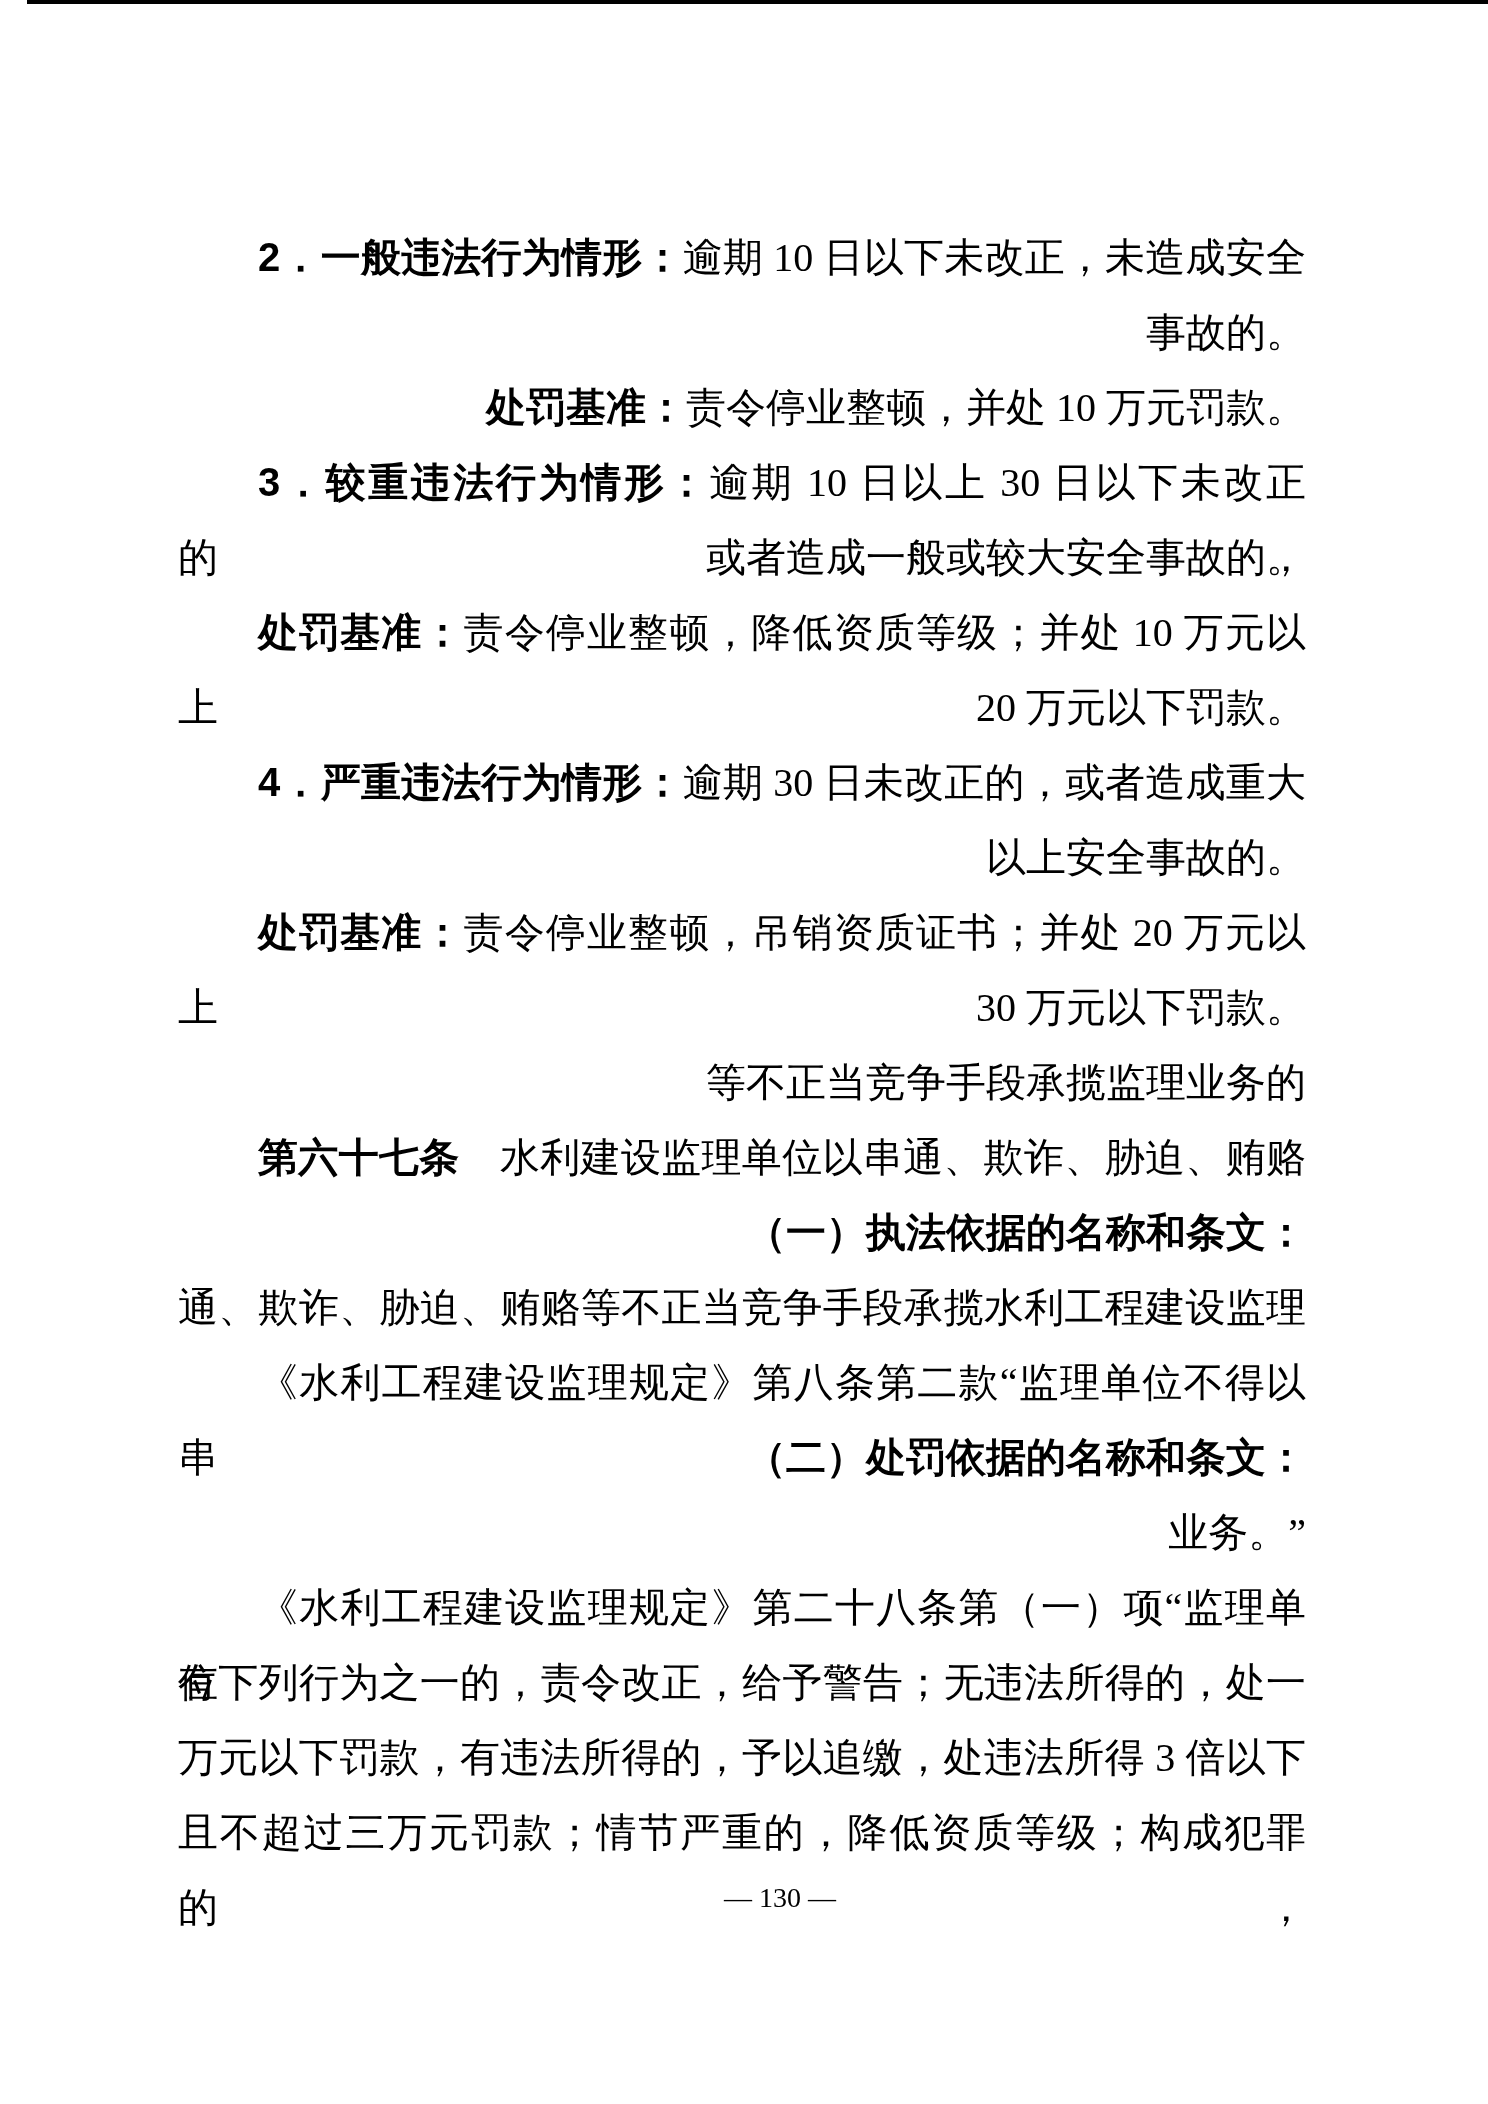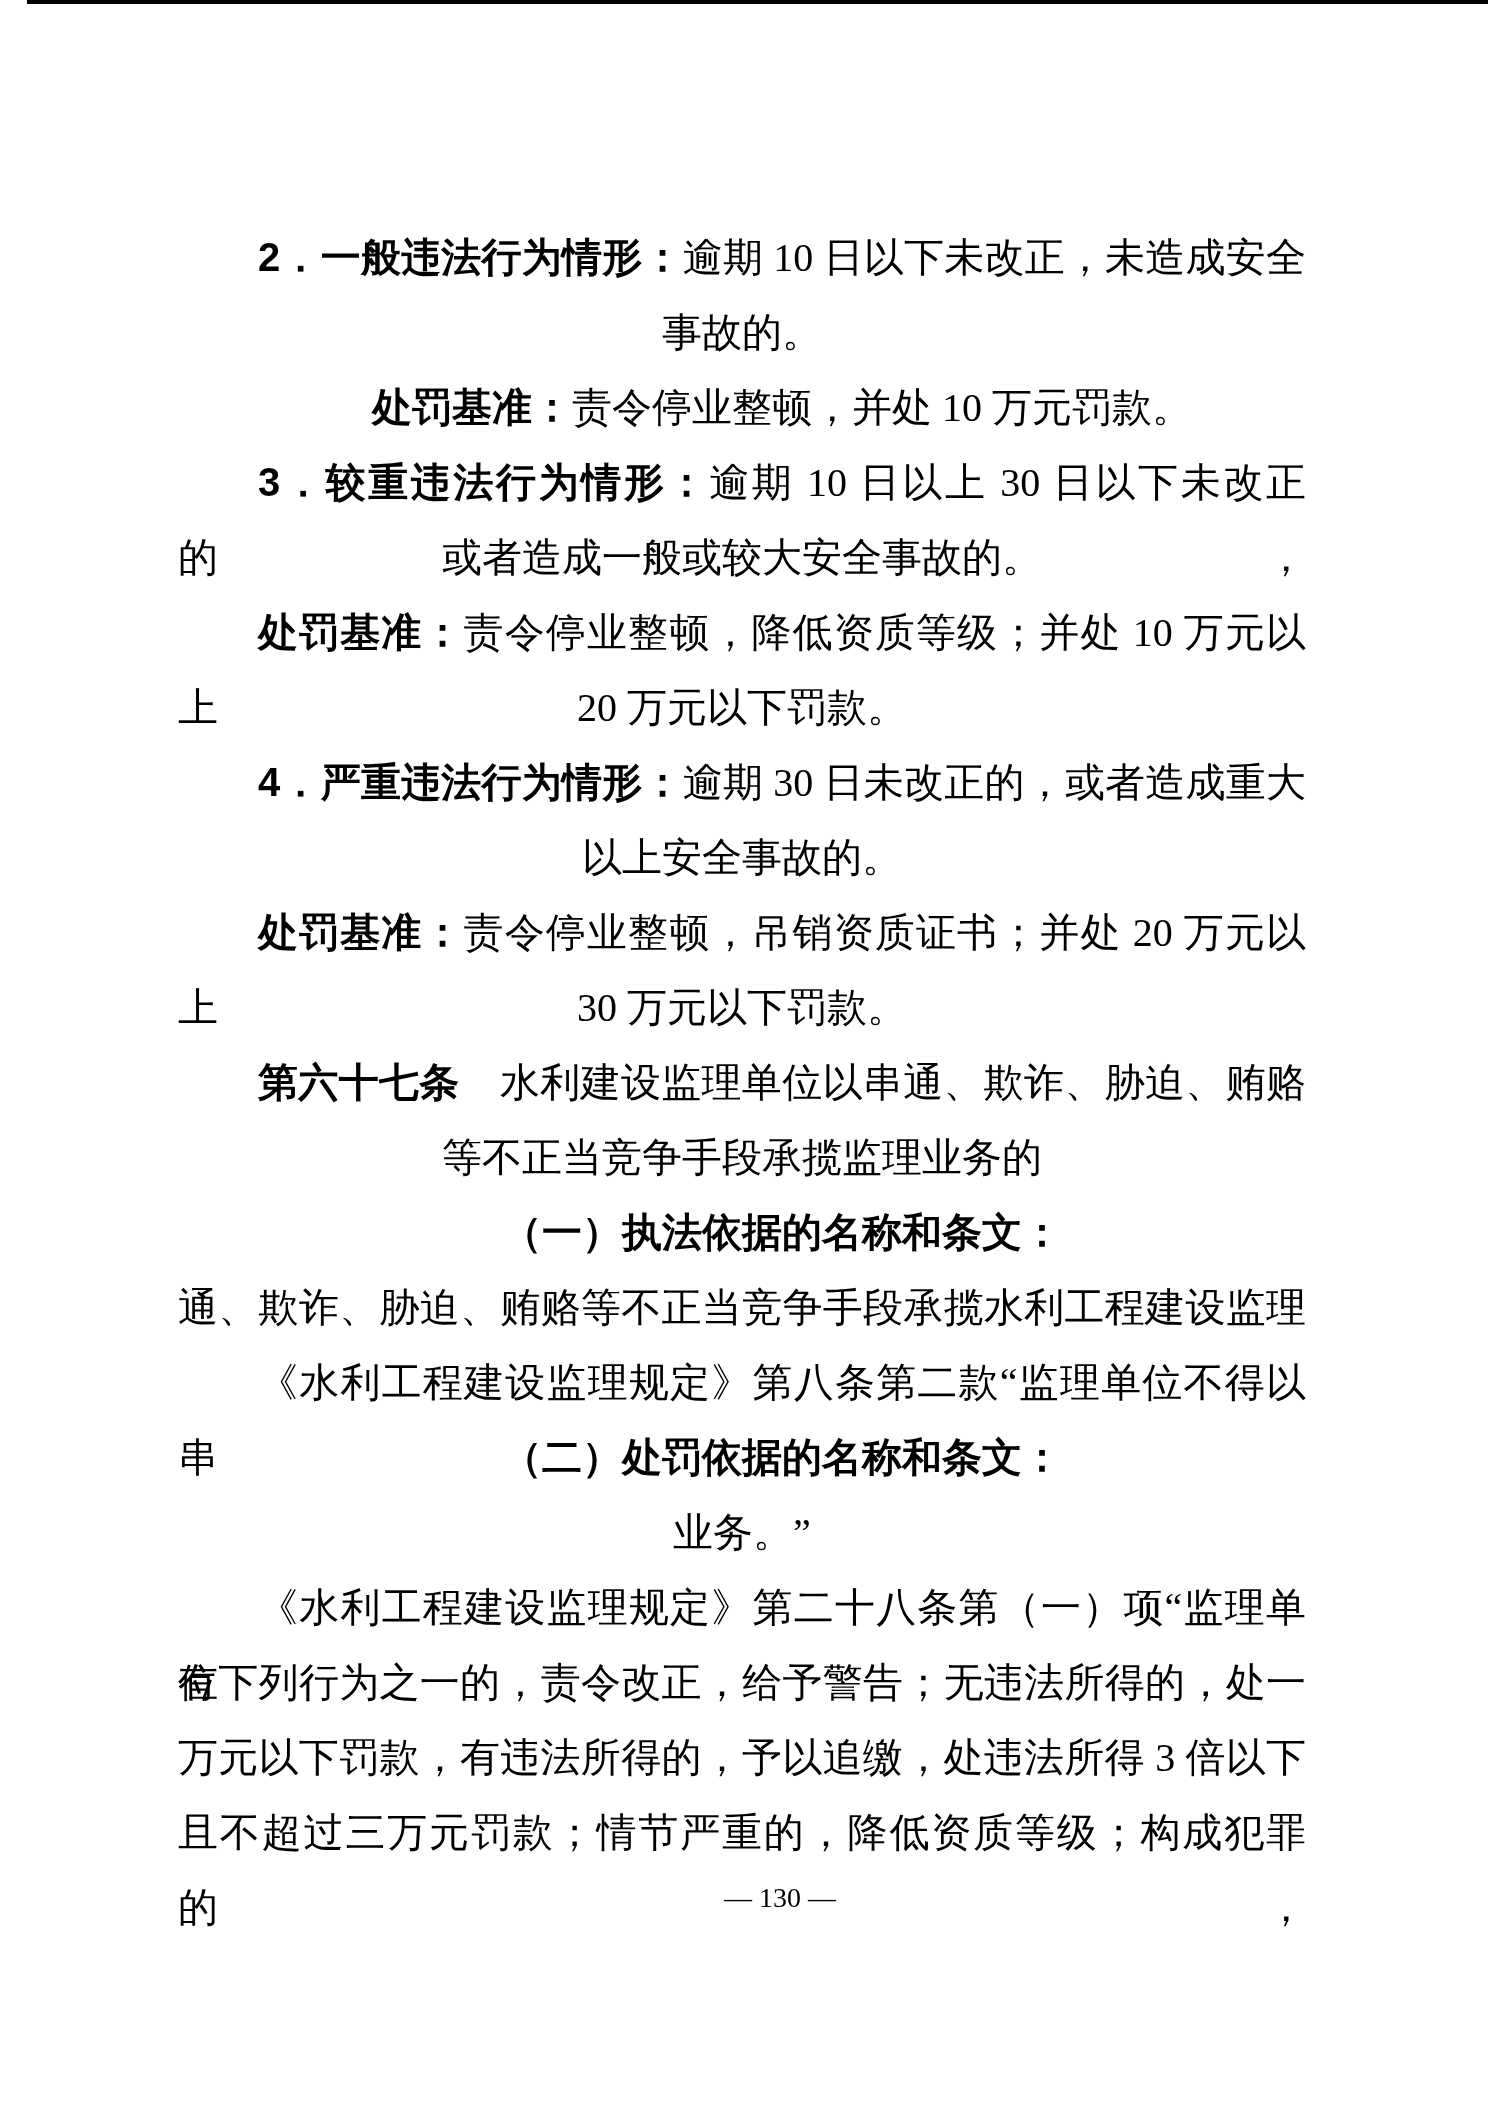--- a/index.html
+++ b/index.html
@@ -36,21 +36,21 @@
   .content {
     position: absolute;
     left: 178px;
     top: 220px;
     width: 1128px;
   }
   .line {
     font-size: 40px;
     line-height: 75px;
     height: 75px;
-    text-align: center;
+    text-align: right;
     white-space: normal;
   }
   .line.indent {
     text-indent: 2em;
   }
   .line.fill {
     text-align: justify;
     text-align-last: justify;
   }
   .bold {
@@ -79,22 +79,22 @@
       <div class="line"><span>事故的。</span></div>
       <div class="line indent"><span class="bold">处罚基准：</span><span>责令停业整顿，并处 10 万元罚款。</span></div>
       <div class="line indent fill"><span class="bold">3．较重违法行为情形：</span><span>逾期 10 日以上 30 日以下未改正的，</span></div>
       <div class="line"><span>或者造成一般或较大安全事故的。</span></div>
       <div class="line indent fill"><span class="bold">处罚基准：</span><span>责令停业整顿，降低资质等级；并处 10 万元以上</span></div>
       <div class="line"><span>20 万元以下罚款。</span></div>
       <div class="line indent fill"><span class="bold">4．严重违法行为情形：</span><span>逾期 30 日未改正的，或者造成重大</span></div>
       <div class="line"><span>以上安全事故的。</span></div>
       <div class="line indent fill"><span class="bold">处罚基准：</span><span>责令停业整顿，吊销资质证书；并处 20 万元以上</span></div>
       <div class="line"><span>30 万元以下罚款。</span></div>
+      <div class="line"><span>等不正当竞争手段承揽监理业务的</span></div>
       <div class="line indent fill"><span class="bold">第六十七条</span><span>　水利建设监理单位以串通、欺诈、胁迫、贿赂</span></div>
-      <div class="line"><span>等不正当竞争手段承揽监理业务的</span></div>
       <div class="line indent"><span class="bold">（一）执法依据的名称和条文：</span></div>
       <div class="line fill"><span>通、欺诈、胁迫、贿赂等不正当竞争手段承揽水利工程建设监理</span></div>
       <div class="line indent fill"><span>《水利工程建设监理规定》第八条第二款“监理单位不得以串</span></div>
       <div class="line indent"><span class="bold">（二）处罚依据的名称和条文：</span></div>
       <div class="line"><span>业务。”</span></div>
       <div class="line indent fill"><span>《水利工程建设监理规定》第二十八条第（一）项“监理单位</span></div>
       <div class="line fill"><span>有下列行为之一的，责令改正，给予警告；无违法所得的，处一</span></div>
       <div class="line fill"><span>万元以下罚款，有违法所得的，予以追缴，处违法所得 3 倍以下</span></div>
       <div class="line fill"><span>且不超过三万元罚款；情节严重的，降低资质等级；构成犯罪的，</span></div>
     </div>

